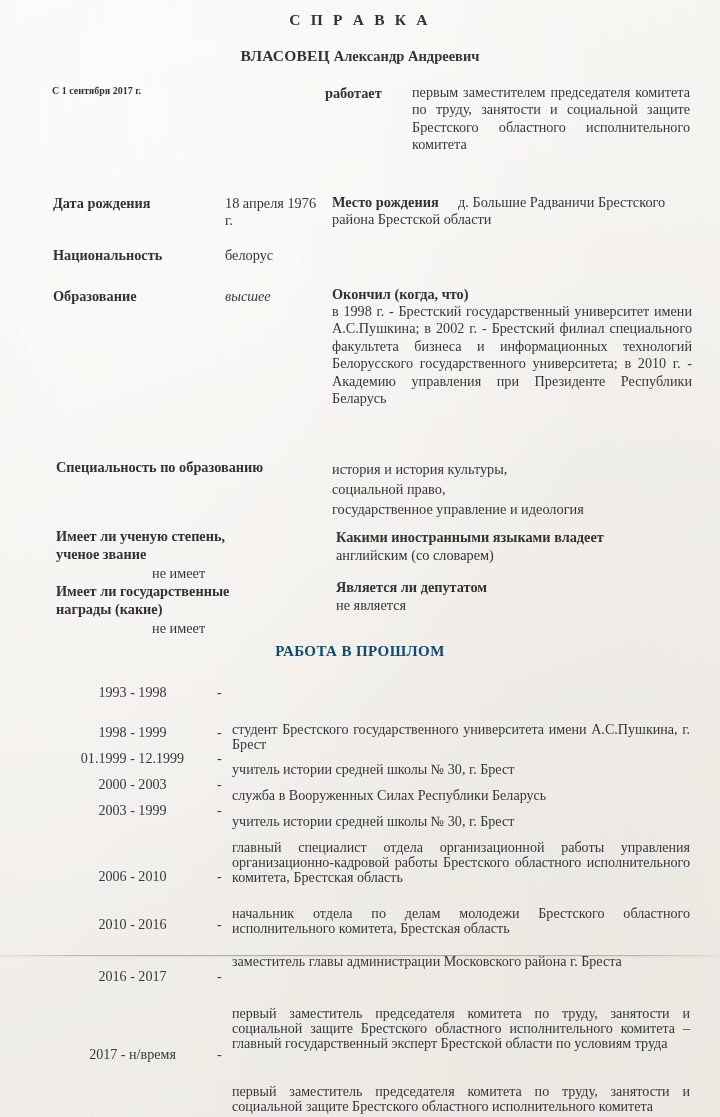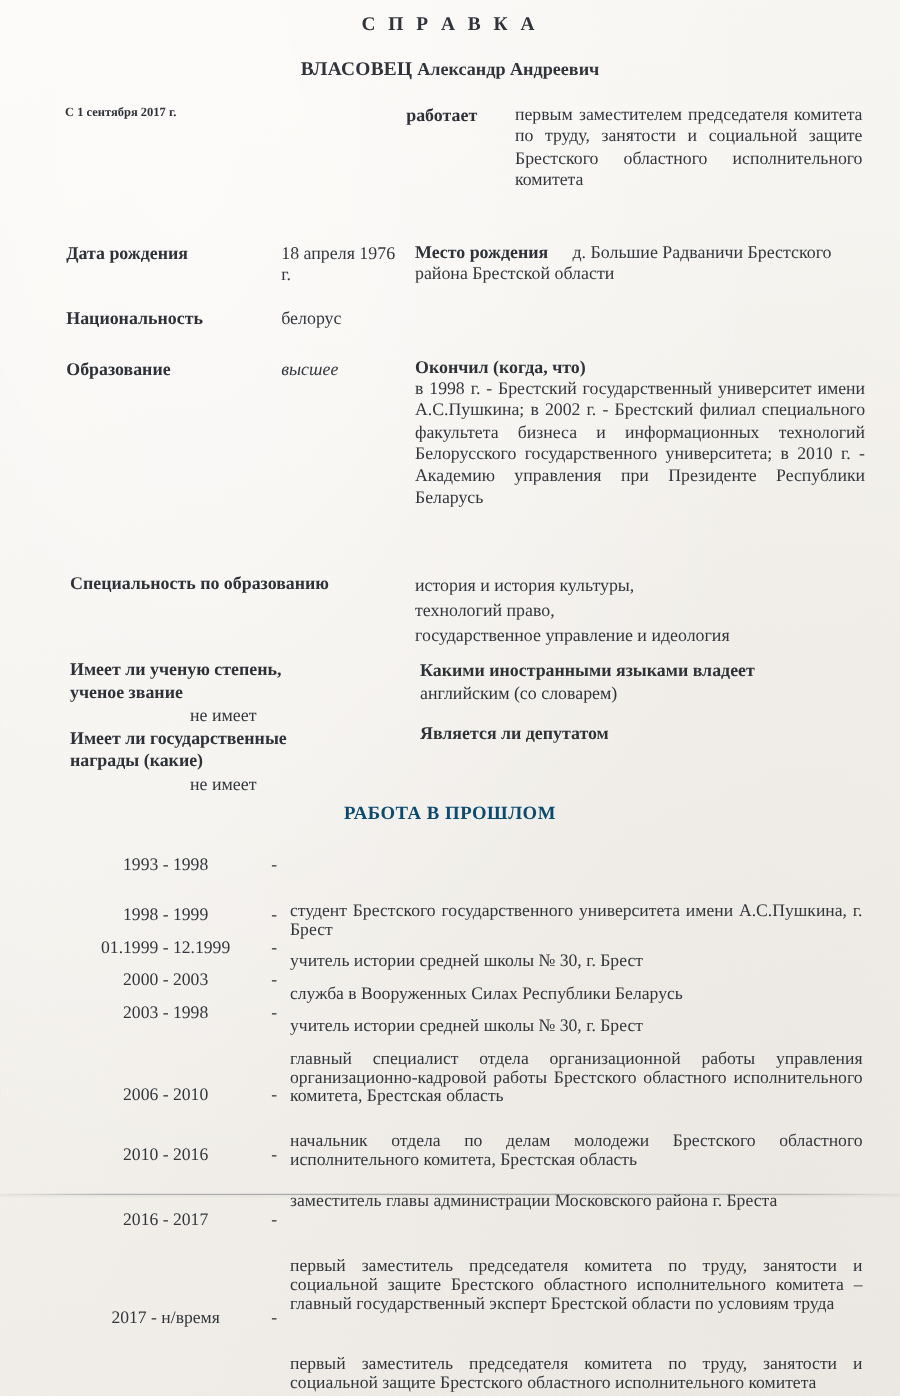--- a/index.html
+++ b/index.html
@@ -196,39 +196,40 @@
   <div class="val" style="top:247px; left:225px;">белорус</div>
 
   <div class="lbl" style="top:288px; left:53px;">Образование</div>
   <div class="val" style="top:288px; left:225px;font-style:italic;">высшее</div>
   <div class="lbl" style="top:286px; left:332px;">Окончил (когда, что)</div>
   <div class="para" style="top:303px; left:332px; width:360px;">в 1998 г. - Брестский государственный университет имени А.С.Пушкина; в 2002 г. - Брестский филиал специального факультета бизнеса и информационных технологий Белорусского государственного университета; в 2010 г. - Академию управления при Президенте Республики Беларусь</div>
 
   <div class="lbl" style="top:459px; left:56px;">Специальность по образованию</div>
   <div class="val" style="top:459px; left:332px; line-height:20px;">
     <div>история и история культуры,</div>
-    <div>технологий право,</div>
+    <div>социальной право,</div>
     <div>государственное управление и идеология</div>
   </div>
 
   <div class="lbl" style="top:528px; left:56px;">Имеет ли ученую степень,</div>
   <div class="lbl" style="top:546px; left:56px;">ученое звание</div>
   <div class="val" style="top:565px; left:152px;">не имеет</div>
 
   <div class="lbl" style="top:583px; left:56px;">Имеет ли государственные</div>
   <div class="lbl" style="top:601px; left:56px;">награды (какие)</div>
   <div class="val" style="top:620px; left:152px;">не имеет</div>
 
   <div class="centerblk" style="top:528px; left:336px; width:360px;">
     <span class="hd">Какими иностранными языками владеет</span>
     <span class="ans">английским (со словарем)</span>
   </div>
 
   <div class="centerblk" style="top:578px; left:336px; width:360px;">
     <span class="hd">Является ли депутатом</span>
+    <span class="ans">не является</span>
   </div>
 
   <div class="section-head">РАБОТА В ПРОШЛОМ</div>
 
   <div class="wrow" style="top:684px;">
     <span class="period">1993 - 1998</span>
     <span class="dash">-</span>
     <span class="desc">студент Брестского государственного университета имени А.С.Пушкина, г. Брест</span>
   </div>
 
@@ -244,21 +245,21 @@
     <span class="desc noj">служба в Вооруженных Силах Республики Беларусь</span>
   </div>
 
   <div class="wrow" style="top:776px;">
     <span class="period">2000 - 2003</span>
     <span class="dash">-</span>
     <span class="desc noj">учитель истории средней школы № 30, г. Брест</span>
   </div>
 
   <div class="wrow" style="top:802px;">
-    <span class="period">2003 - 1998</span>
+    <span class="period">2003 - 1999</span>
     <span class="dash">-</span>
     <span class="desc">главный специалист отдела организационной работы управления организационно-кадровой работы Брестского областного исполнительного комитета, Брестская область</span>
   </div>
 
   <div class="wrow" style="top:868px;">
     <span class="period">2006 - 2010</span>
     <span class="dash">-</span>
     <span class="desc">начальник отдела по делам молодежи Брестского областного исполнительного комитета, Брестская область</span>
   </div>
 

